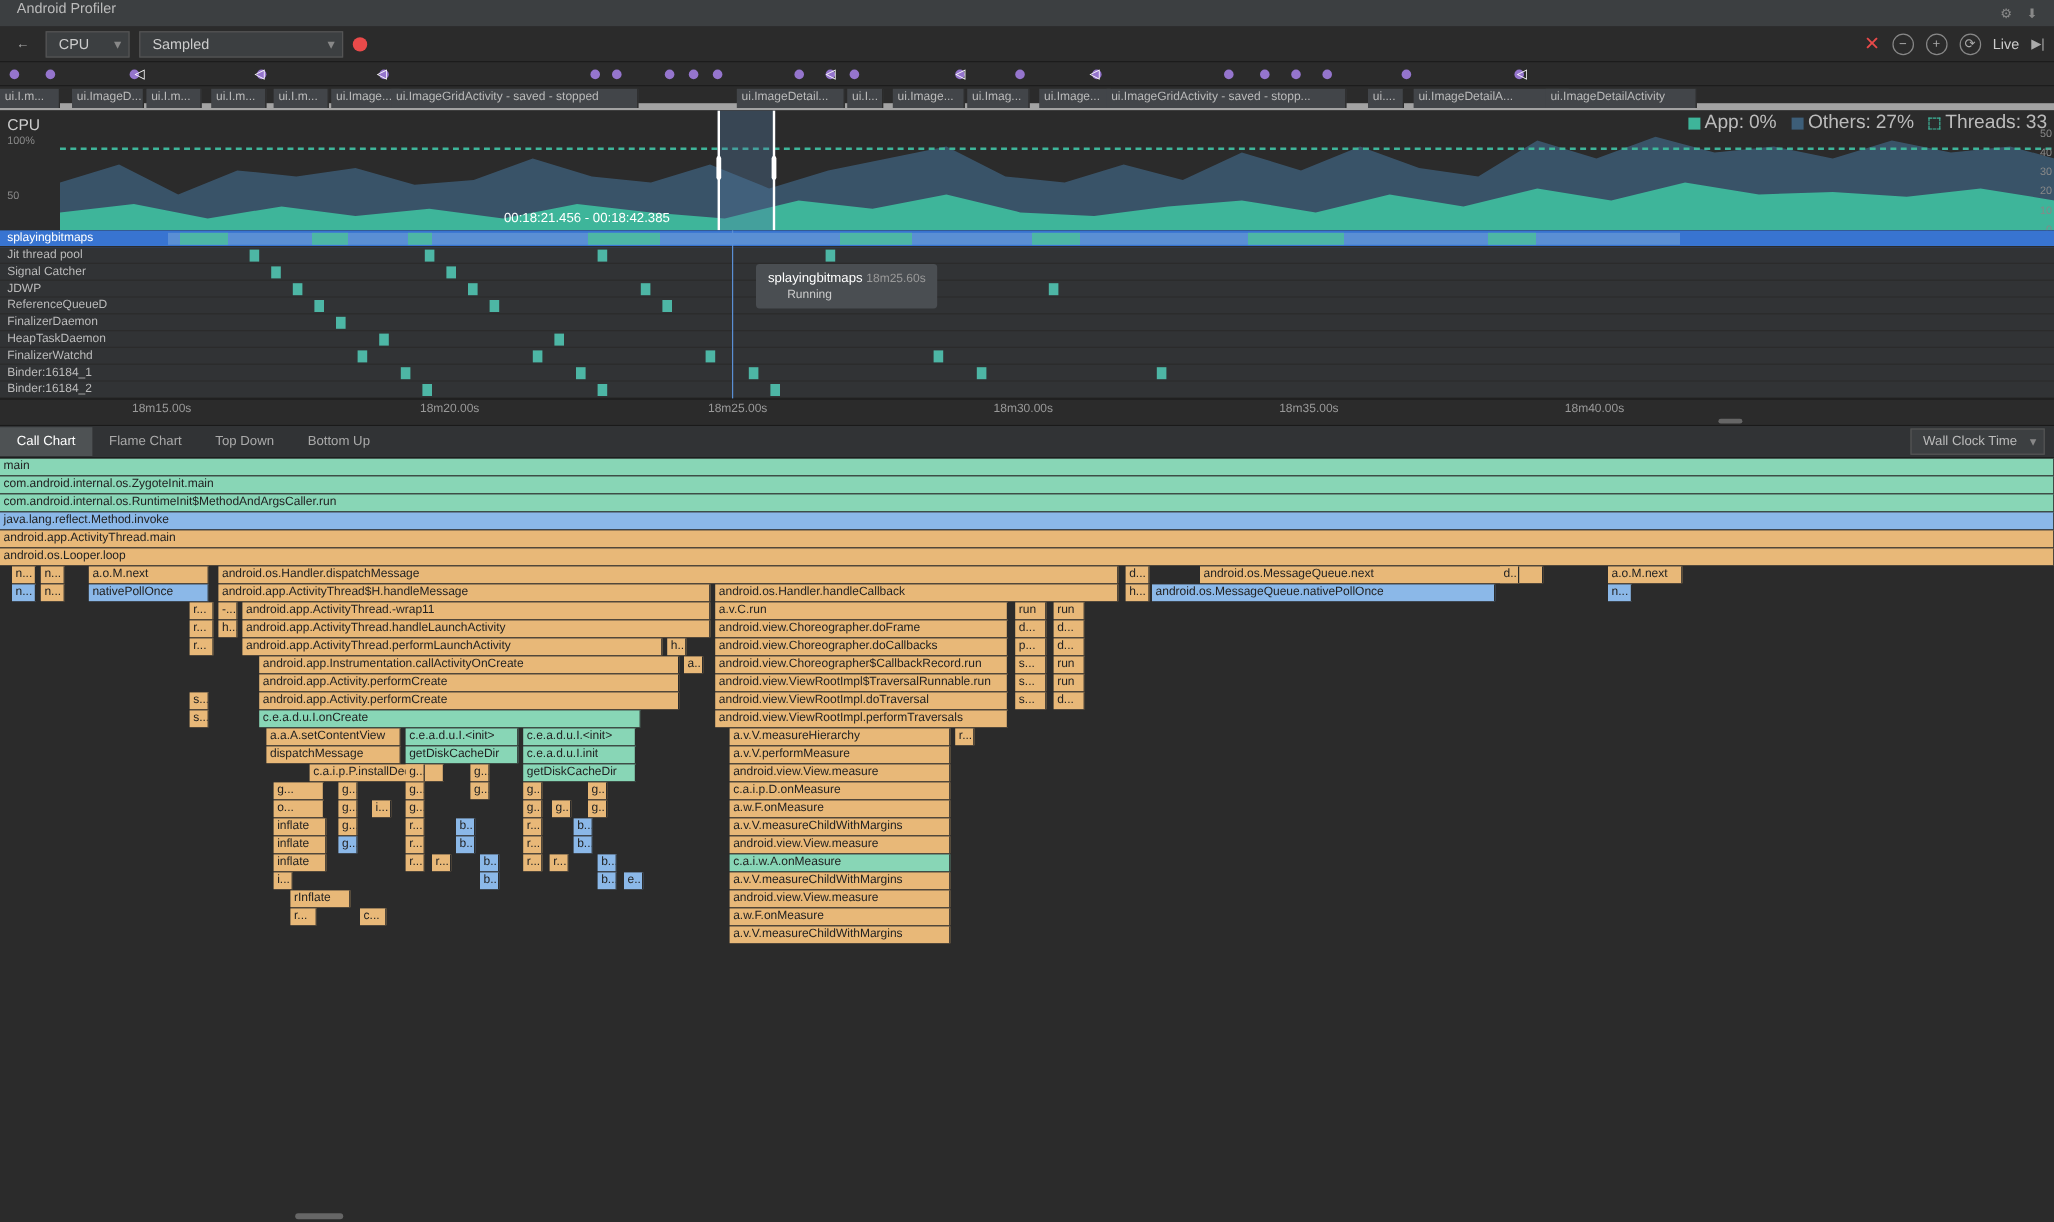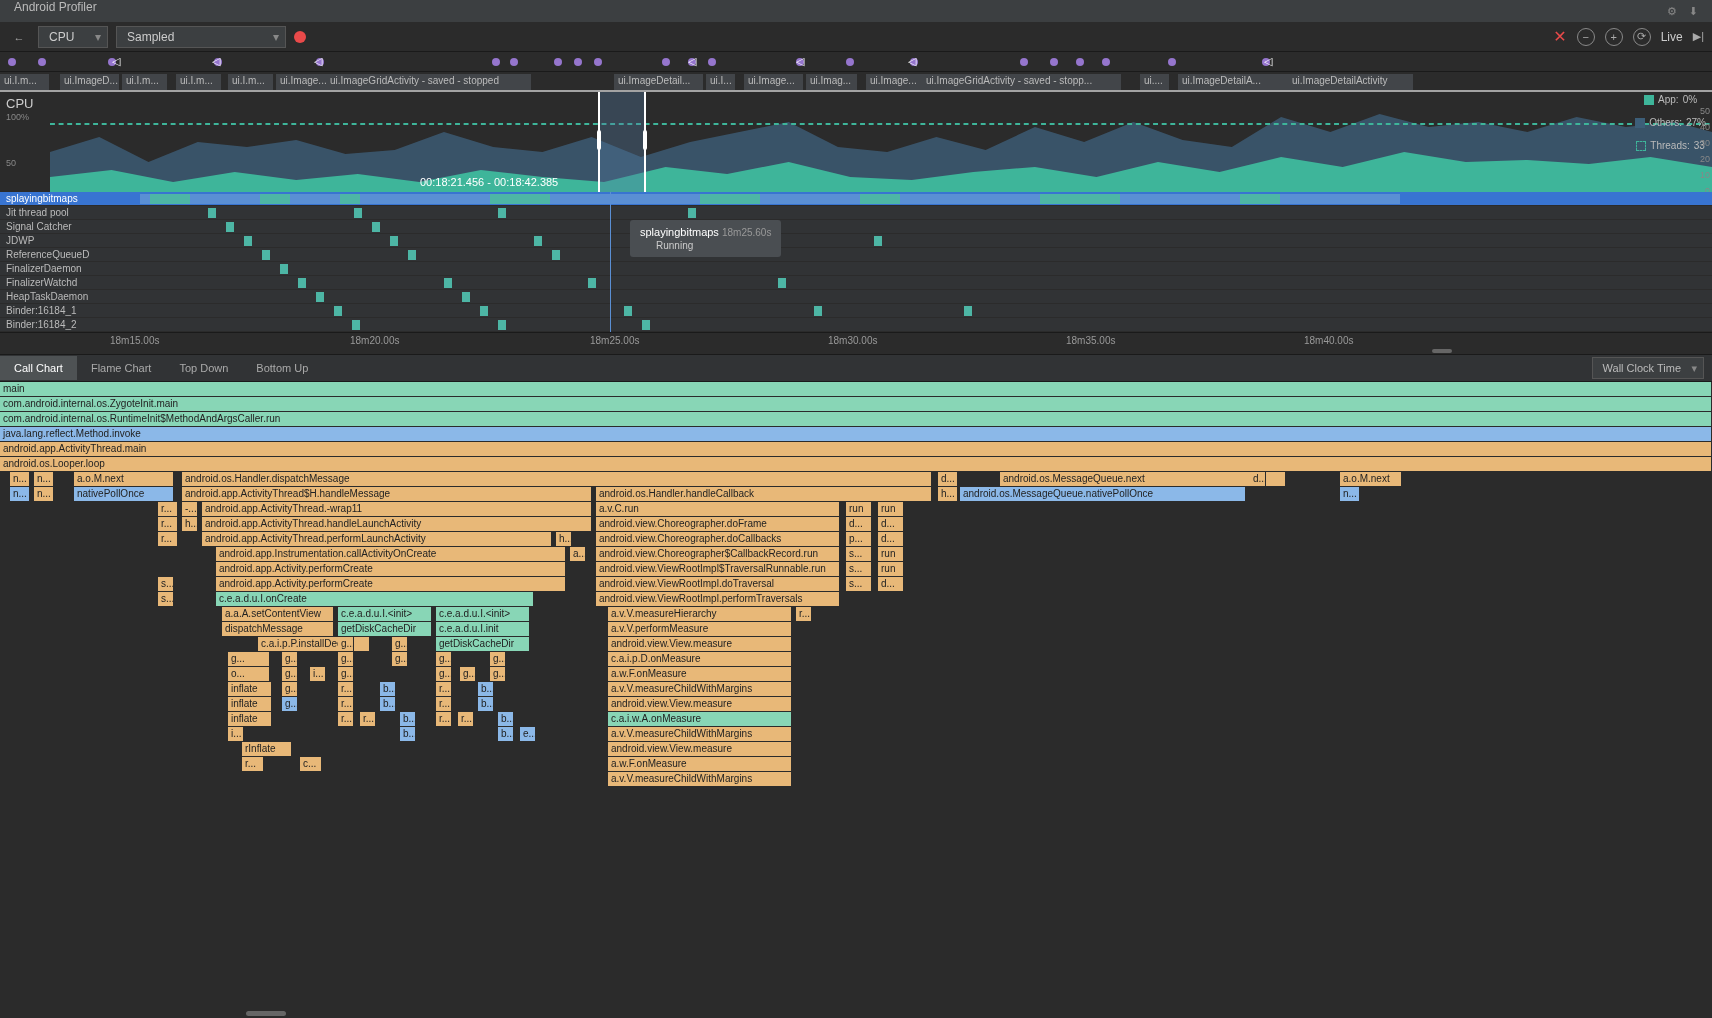--- a/index.html
+++ b/index.html
@@ -23,31 +23,31 @@
 .toolbar .circle-btn { width: 18px; height: 18px; border: 1px solid #888; border-radius: 50%; display: flex; align-items: center; justify-content: center; color: #aaa; font-size: 11px; cursor: pointer; }
 .toolbar .live { color: #ccc; font-size: 12px; }
 .toolbar .skip { color: #aaa; cursor: pointer; }
 
 
 .events-strip { height: 20px; background: #2b2b2b; position: relative; border-bottom: 1px solid #1a1a1a; }
 .events-strip .dot { position: absolute; top: 6px; width: 8px; height: 8px; border-radius: 50%; background: #9575cd; }
 .events-strip .arrow { position: absolute; top: 3px; color: #fff; font-size: 11px; }
 
 
-.activity-bar { height: 20px; background: #2b2b2b; position: relative; border-bottom: 2px solid #a3a3a3; }
+.activity-bar { height: 20px; background: #2b2b2b; position: relative; border-bottom: 6px solid #a3a3a3; }
 .activity-bar .seg { position: absolute; top: 2px; height: 16px; background: #424549; color: #bbb; font-size: 10px; padding: 1px 4px; overflow: hidden; white-space: nowrap; border-right: 1px solid #2b2b2b; }
 
 
 .cpu-section { height: 100px; background: #2b2b2b; position: relative; display: flex; }
 .cpu-left-label { width: 50px; padding: 4px 6px; color: #ccc; }
 .cpu-left-label .t { font-size: 13px; font-weight: 500; }
 .cpu-left-label .s { font-size: 9px; color: #888; display: block; margin-top: 1px; }
 .cpu-chart { flex: 1; position: relative; overflow: hidden; }
 .cpu-chart svg { width: 100%; height: 100%; }
-.cpu-legend { position: absolute; top: 2px; right: 6px; display: flex; gap: 12px; font-size: 10px; align-items: center; flex-direction: column; }
+.cpu-legend { position: absolute; top: 2px; right: 6px; display: flex; gap: 12px; font-size: 16px; align-items: center; }
 .cpu-legend .item { display: flex; align-items: center; gap: 4px; }
 .cpu-legend .sq { width: 10px; height: 10px; }
 .cpu-selection { position: absolute; top: 0; bottom: 0; background: rgba(80,120,160,0.35); border-left: 2px solid #fff; border-right: 2px solid #fff; }
 .cpu-selection .handle-l, .cpu-selection .handle-r { position: absolute; top: 38px; width: 4px; height: 20px; background: #fff; border-radius: 2px; }
 .cpu-selection .handle-l { left: -3px; }
 .cpu-selection .handle-r { right: -3px; }
 .time-range-label { position: absolute; bottom: 4px; color: #fff; font-size: 11px; font-weight: 500; }
 .cpu-right-axis { position: absolute; right: 2px; top: 14px; bottom: 0; width: 24px; font-size: 9px; color: #888; }
 .cpu-right-axis div { position: absolute; right: 0; }
 
@@ -275,33 +275,33 @@
             <div class="blk g" style="left: 412px; width: 8px;"></div>
           </div>
         </div>
         <div class="thread-row">
           <div class="label">FinalizerDaemon</div>
           <div class="track">
             <div class="blk g" style="left: 140px; width: 8px;"></div>
           </div>
         </div>
         <div class="thread-row">
+          <div class="label">HeapTaskDaemon</div>
+          <div class="track">
+            <div class="blk g" style="left: 176px; width: 8px;"></div>
+            <div class="blk g" style="left: 322px; width: 8px;"></div>
+          </div>
+        </div>
+        <div class="thread-row">
           <div class="label">FinalizerWatchd</div>
           <div class="track">
             <div class="blk g" style="left: 158px; width: 8px;"></div>
             <div class="blk g" style="left: 304px; width: 8px;"></div>
             <div class="blk g" style="left: 448px; width: 8px;"></div>
             <div class="blk g" style="left: 638px; width: 8px;"></div>
-          </div>
-        </div>
-        <div class="thread-row">
-          <div class="label">HeapTaskDaemon</div>
-          <div class="track">
-            <div class="blk g" style="left: 176px; width: 8px;"></div>
-            <div class="blk g" style="left: 322px; width: 8px;"></div>
           </div>
         </div>
         <div class="thread-row">
           <div class="label">Binder:16184_1</div>
           <div class="track">
             <div class="blk g" style="left: 194px; width: 8px;"></div>
             <div class="blk g" style="left: 340px; width: 8px;"></div>
             <div class="blk g" style="left: 484px; width: 8px;"></div>
             <div class="blk g" style="left: 674px; width: 8px;"></div>
             <div class="blk g" style="left: 824px; width: 8px;"></div>

